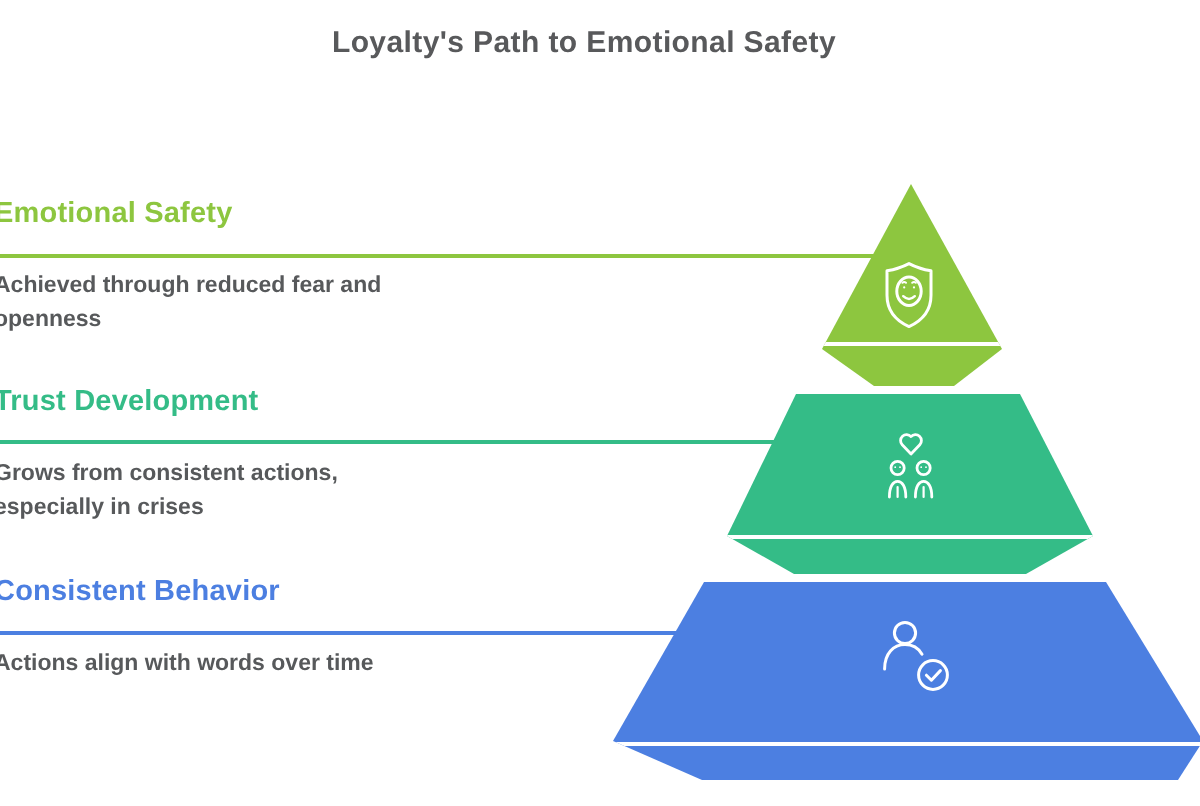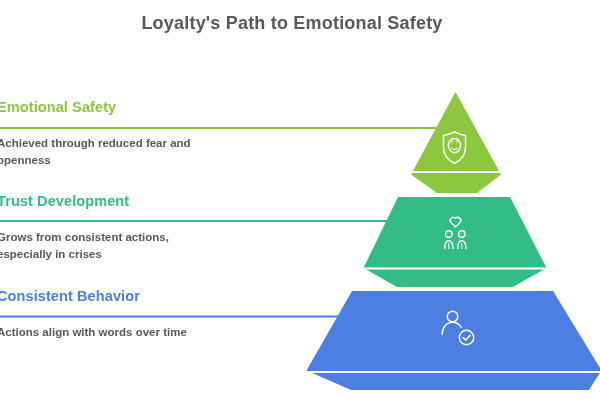--- a/index.html
+++ b/index.html
@@ -7,21 +7,21 @@
     position:relative;
     width:600px;height:403px;
     background:#fff;
     overflow:hidden;
     font-family:"Liberation Sans","DejaVu Sans",sans-serif;
   }
   .title{
     position:absolute;
     top:13px;left:0;width:584px;
     text-align:center;
-    font-size:18px;
+    font-size:15px;
     font-weight:700;
     letter-spacing:.2px;
     color:#58595B;
   }
   .pyramid-svg{position:absolute;top:0;left:0;}
   .section{position:absolute;left:-3px;width:300px;}
   .section .h{
     font-size:14.5px;
     font-weight:700;
     line-height:16px;

